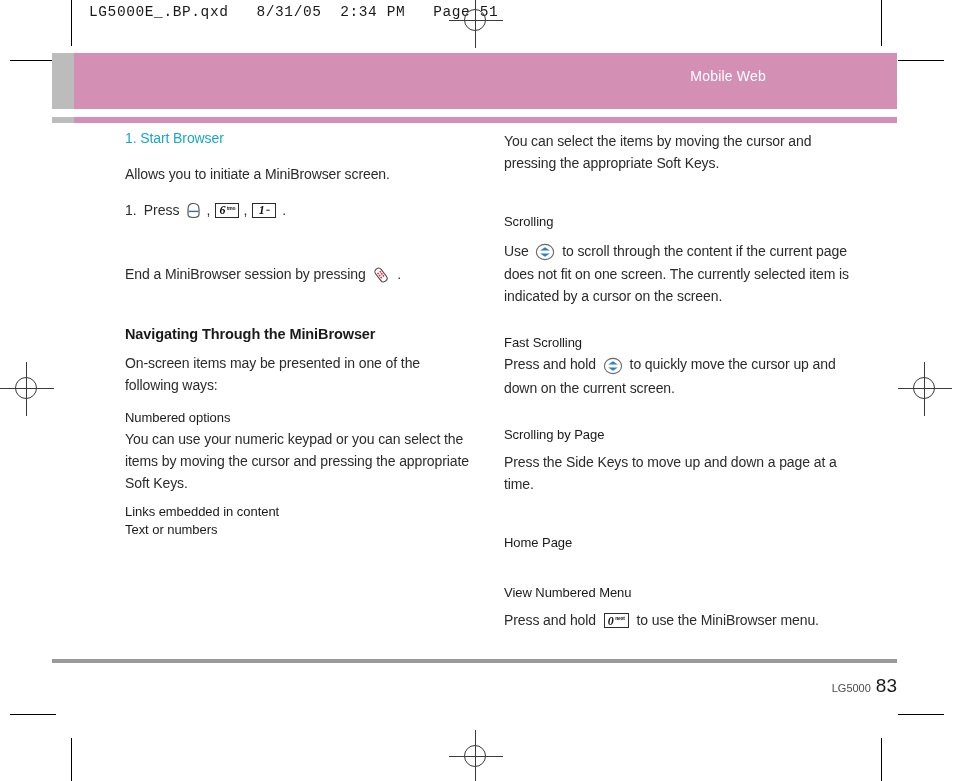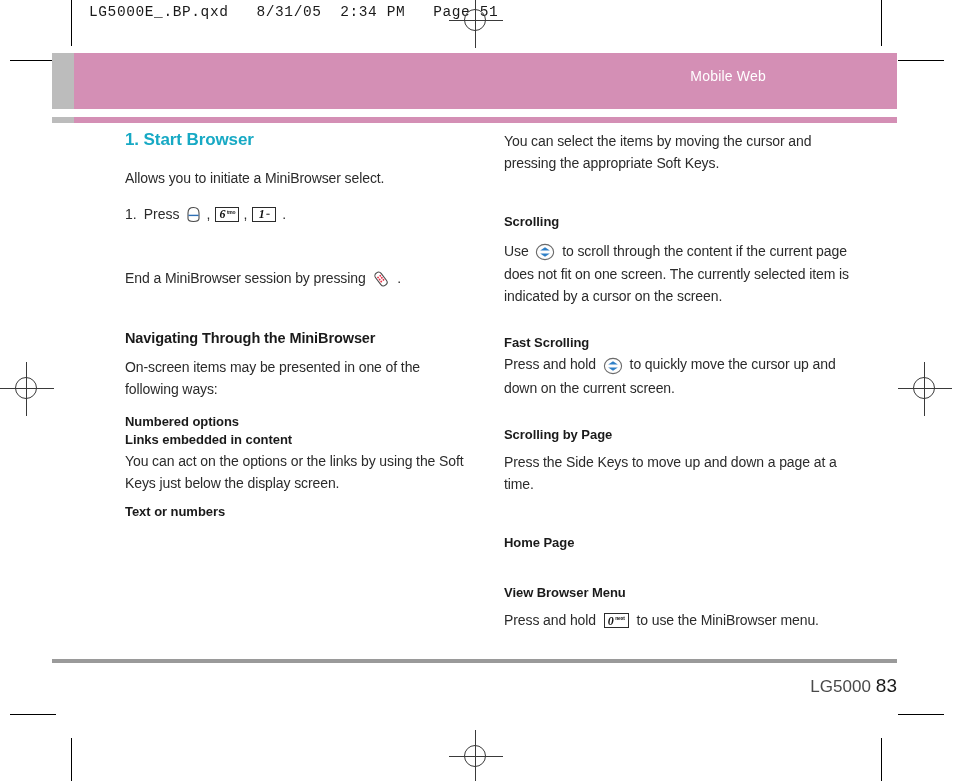--- a/index.html
+++ b/index.html
@@ -139,21 +139,21 @@
     background: #9a9a9a;
   }
   .footer-text {
     position: absolute;
     right: 57px;
     top: 676px;
     line-height: 1;
     white-space: nowrap;
   }
   .footer-text .brand {
-    font-size: 17px;
+    font-size: 11px;
     color: #4a4a4a;
     vertical-align: baseline;
   }
   .footer-text .pageno {
     font-size: 19px;
     color: #1a1a1a;
     vertical-align: baseline;
     margin-left: 5px;
   }
 
@@ -161,36 +161,36 @@
   .col {
     position: absolute;
     top: 130px;
     width: 350px;
   }
   .col-left  { left: 125px; }
   .col-right { left: 504px; }
 
   h1.section-title {
     margin: 0 0 17px 0;
-    font-size: 17px;
-    font-weight: bold;
+    font-size: 14px;
+    font-weight: normal;
     color: #17a9c4;
     letter-spacing: -0.1px;
   }
   h2.sub {
     margin: 0 0 10px 0;
     font-size: 14.5px;
     font-weight: bold;
     color: #1a1a1a;
     letter-spacing: -0.1px;
   }
   h3.minor {
     margin: 0 0 3px 0;
     font-size: 13px;
-    font-weight: bold;
+    font-weight: normal;
     color: #1a1a1a;
     letter-spacing: -0.05px;
   }
   p.body {
     margin: 0 0 14px 0;
     font-size: 14px;
     line-height: 22px;
     color: #2b2b2b;
     letter-spacing: -0.1px;
   }
@@ -321,21 +321,21 @@
 </div>
 <div class="header-rule">
   <div class="gray-tab"></div>
   <div class="pink-fill"></div>
 </div>
 
 <div class="col col-left">
 
   <h1 class="section-title">1. Start Browser</h1>
 
-  <p class="body">Allows you to initiate a MiniBrowser select.</p>
+  <p class="body">Allows you to initiate a MiniBrowser screen.</p>
 
   <div class="step">
     <span class="num">1.</span>
     <span>Press</span>
     <span style="display:inline-block;width:5px"></span>
 
     <span class="key">
       <svg class="key-softkey" viewBox="0 0 15 17">
         <path d="M2 7 C2 3 4 1.5 7.5 1.5 C11 1.5 13 3 13 7 L13 12.5 C13 14.5 11.5 15.5 7.5 15.5 C3.5 15.5 2 14.5 2 12.5 Z" fill="#ffffff" stroke="#4a4a4a" stroke-width="1.1"></path>
         <line x1="2.4" y1="9.4" x2="12.6" y2="9.4" stroke="#2e6fb5" stroke-width="1.4"></line>
@@ -381,23 +381,23 @@
     </span>
     <span>.</span>
   </p>
 
   <div class="spacer-md"></div>
 
   <h2 class="sub">Navigating Through the MiniBrowser</h2>
   <p class="body">On-screen items may be presented in one of the following ways:</p>
 
   <h3 class="minor">Numbered options</h3>
+  <p class="body tight">You can use your numeric keypad or you can select the items by moving the cursor and pressing the appropriate Soft Keys.</p>
 
   <h3 class="minor">Links embedded in content</h3>
-  <p class="body tight">You can act on the options or the links by using the Soft Keys just below the display screen.</p>
 
   <h3 class="minor">Text or numbers</h3>
 
 </div>
 
 <div class="col col-right">
 
   <p class="body">You can select the items by moving the cursor and pressing the appropriate Soft Keys.</p>
 
   <div class="spacer-md"></div>
@@ -434,21 +434,21 @@
 
   <h3 class="minor" style="margin-bottom:9px">Scrolling by Page</h3>
   <p class="body">Press the Side Keys to move up and down a page at a time.</p>
 
   <div class="spacer-md"></div>
 
   <h3 class="minor" style="margin-bottom:21px">Home Page</h3>
 
   <div class="spacer-sm"></div>
 
-  <h3 class="minor" style="margin-bottom:9px">View Browser Menu</h3>
+  <h3 class="minor" style="margin-bottom:9px">View Numbered Menu</h3>
   <p class="body last">
     <span>Press and hold</span>
     <span class="key key-box" style="margin:0 4px">
       <span class="digit">0</span>
       <span class="tiny">next</span>
     </span>
     <span>to use the MiniBrowser menu.</span>
   </p>
 
 </div>

